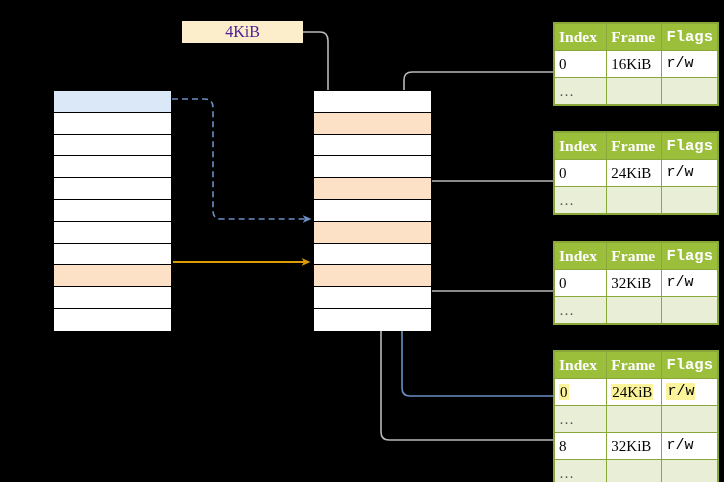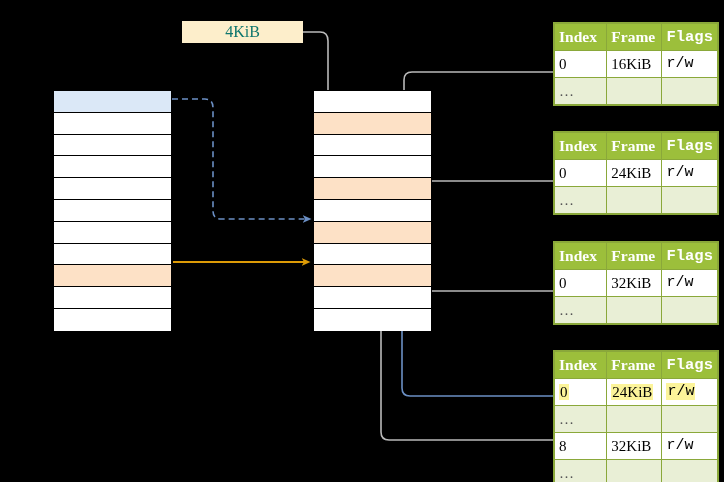--- a/index.html
+++ b/index.html
@@ -24,21 +24,21 @@
           white-space:nowrap;overflow:hidden;}
   .ptable th{background:#9cbf3b;color:#fff;font-weight:bold;font-size:15.5px;}
   .ptable td{background:#fff;color:#000;}
   .ptable tr.ell td{background:#e9efd6;color:#555;}
   .ptable .c-index{width:57px;}
   .ptable .c-frame{width:57px;}
   .ptable .c-flags{width:50px;font-family:Liberation Mono, monospace;}
   .hl{background:#fcf49a;padding:0 1px;}
 
   
-  .chip{position:absolute;background:#fdeecb;color:#0f766e;font-size:16px;
+  .chip{position:absolute;background:#fdeecb;color:#4c1d95;font-size:16px;
         text-align:center;line-height:21px;box-sizing:border-box;}
 </style>
 </head>
 <body>
 
 <div id="stage">
 
   <svg class="wires" viewBox="0 0 724 482">
     <defs>
       <marker id="ag" markerWidth="9" markerHeight="9" refX="4.5" refY="4" orient="auto" markerUnits="userSpaceOnUse">

